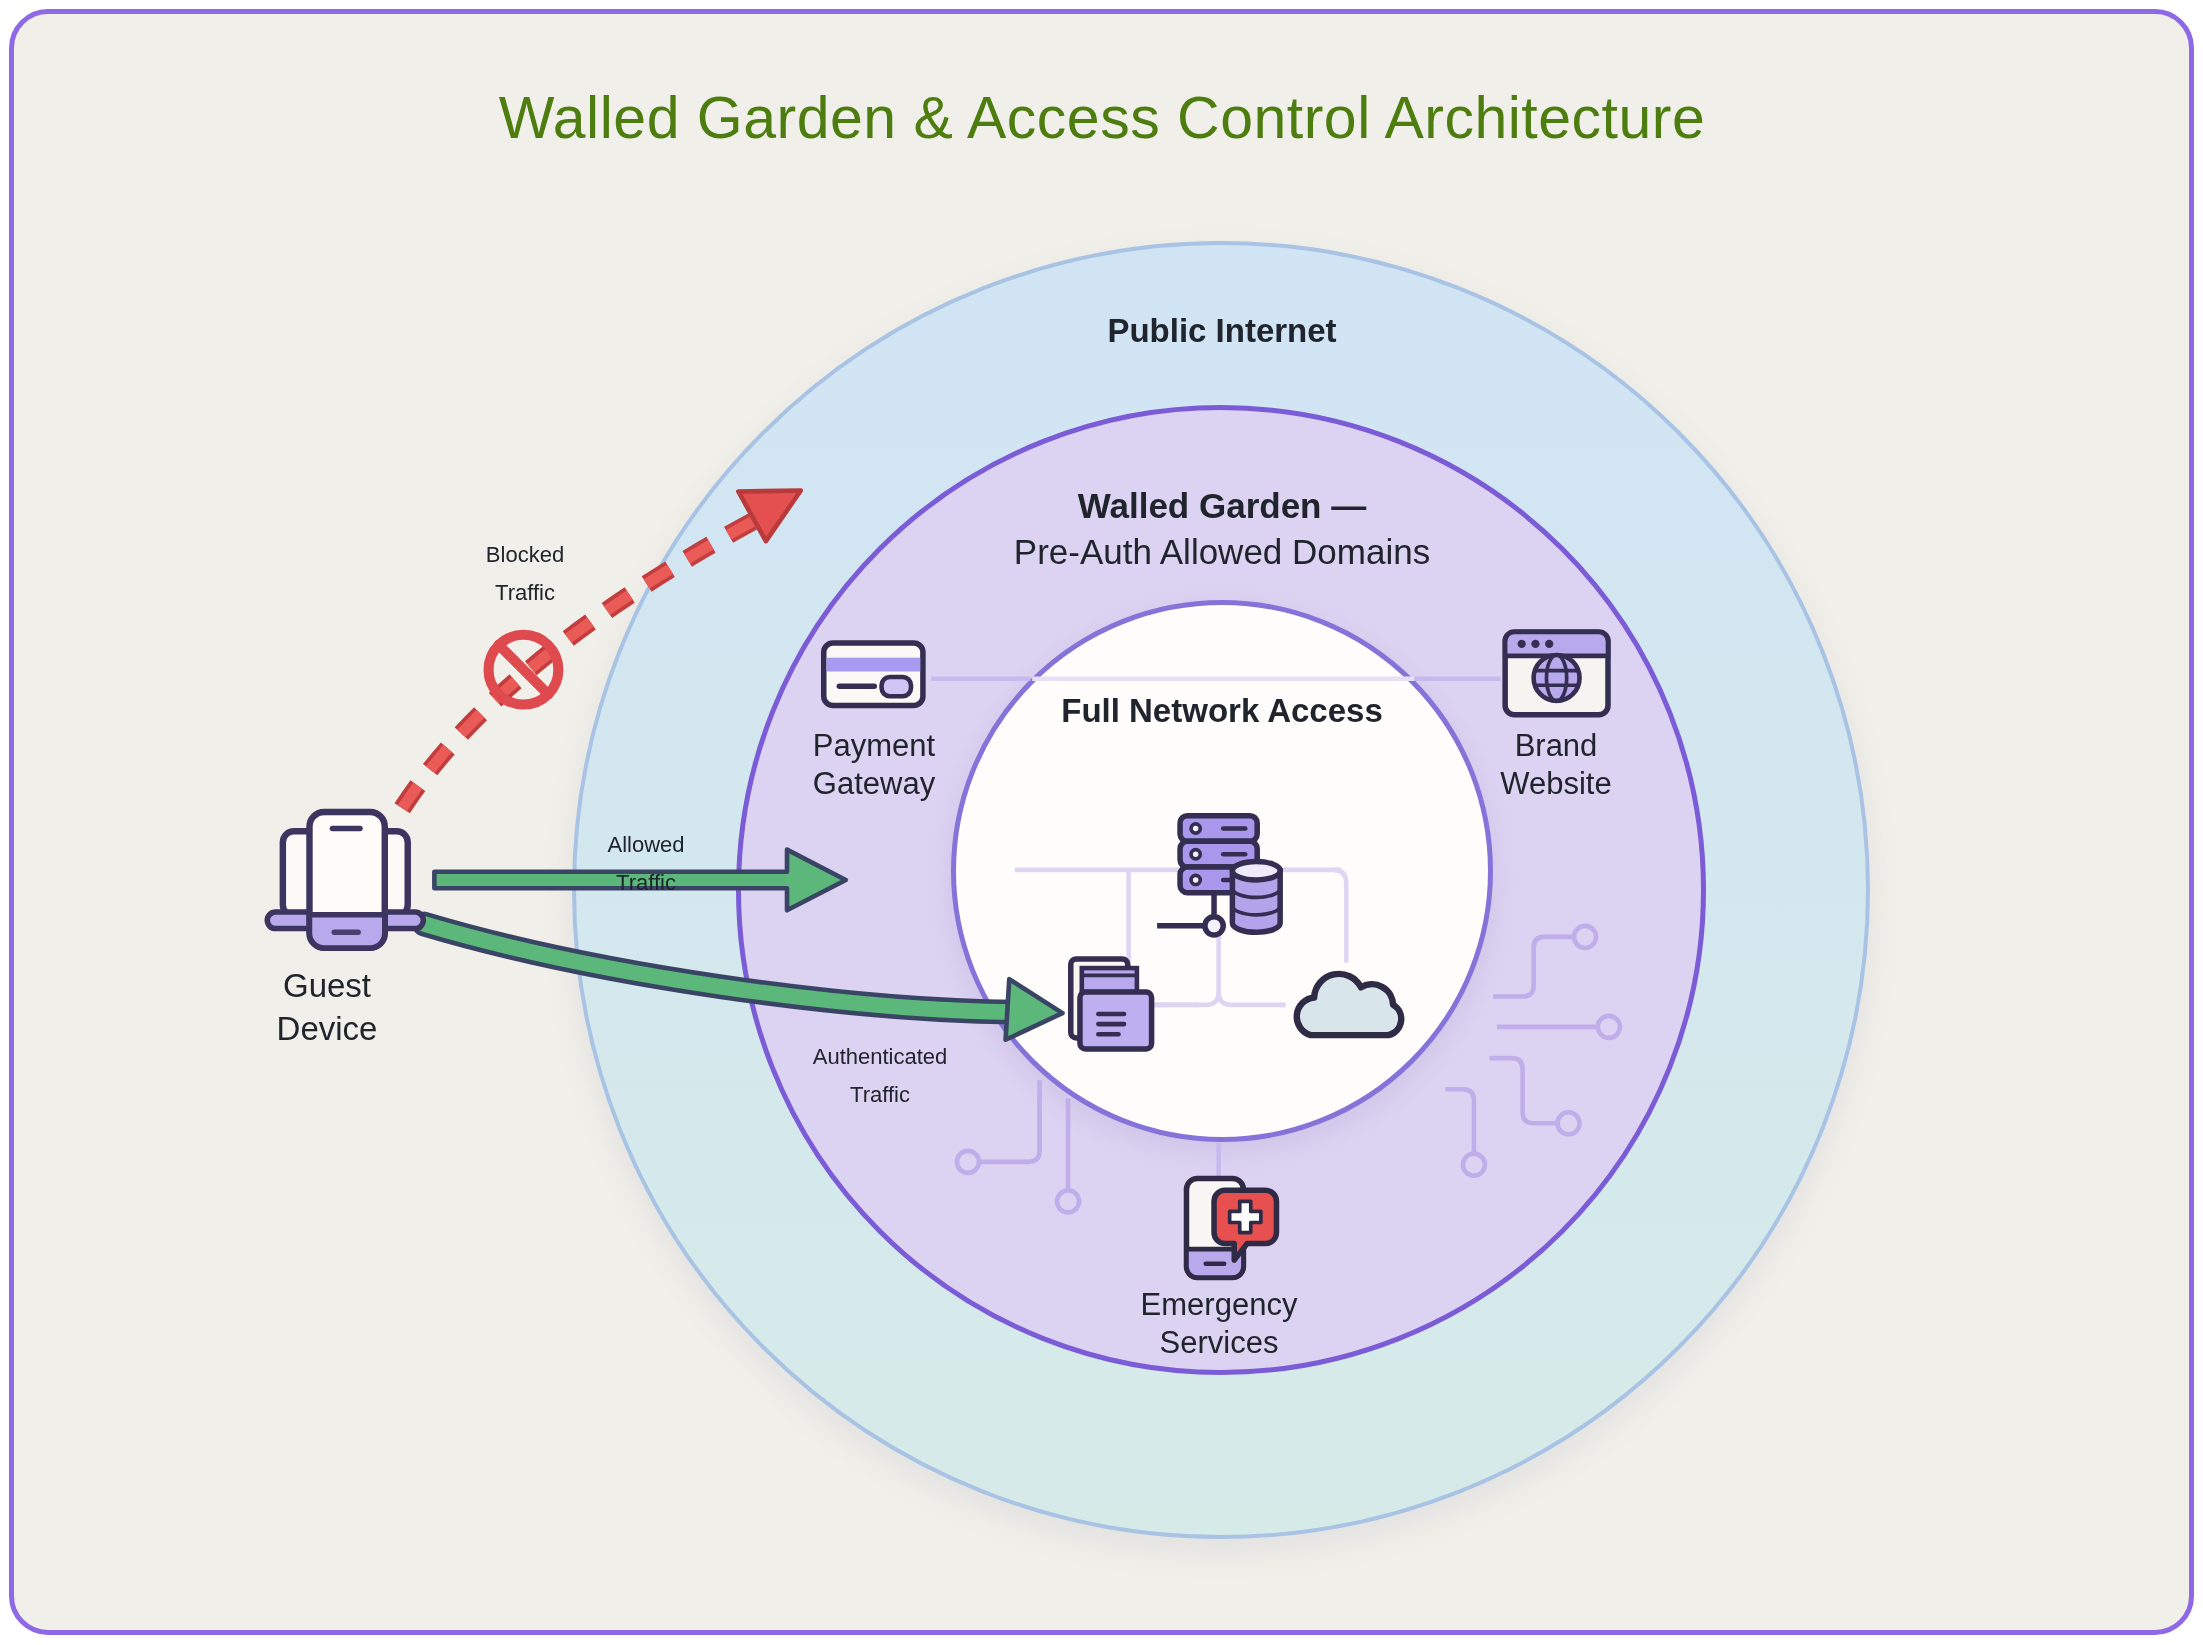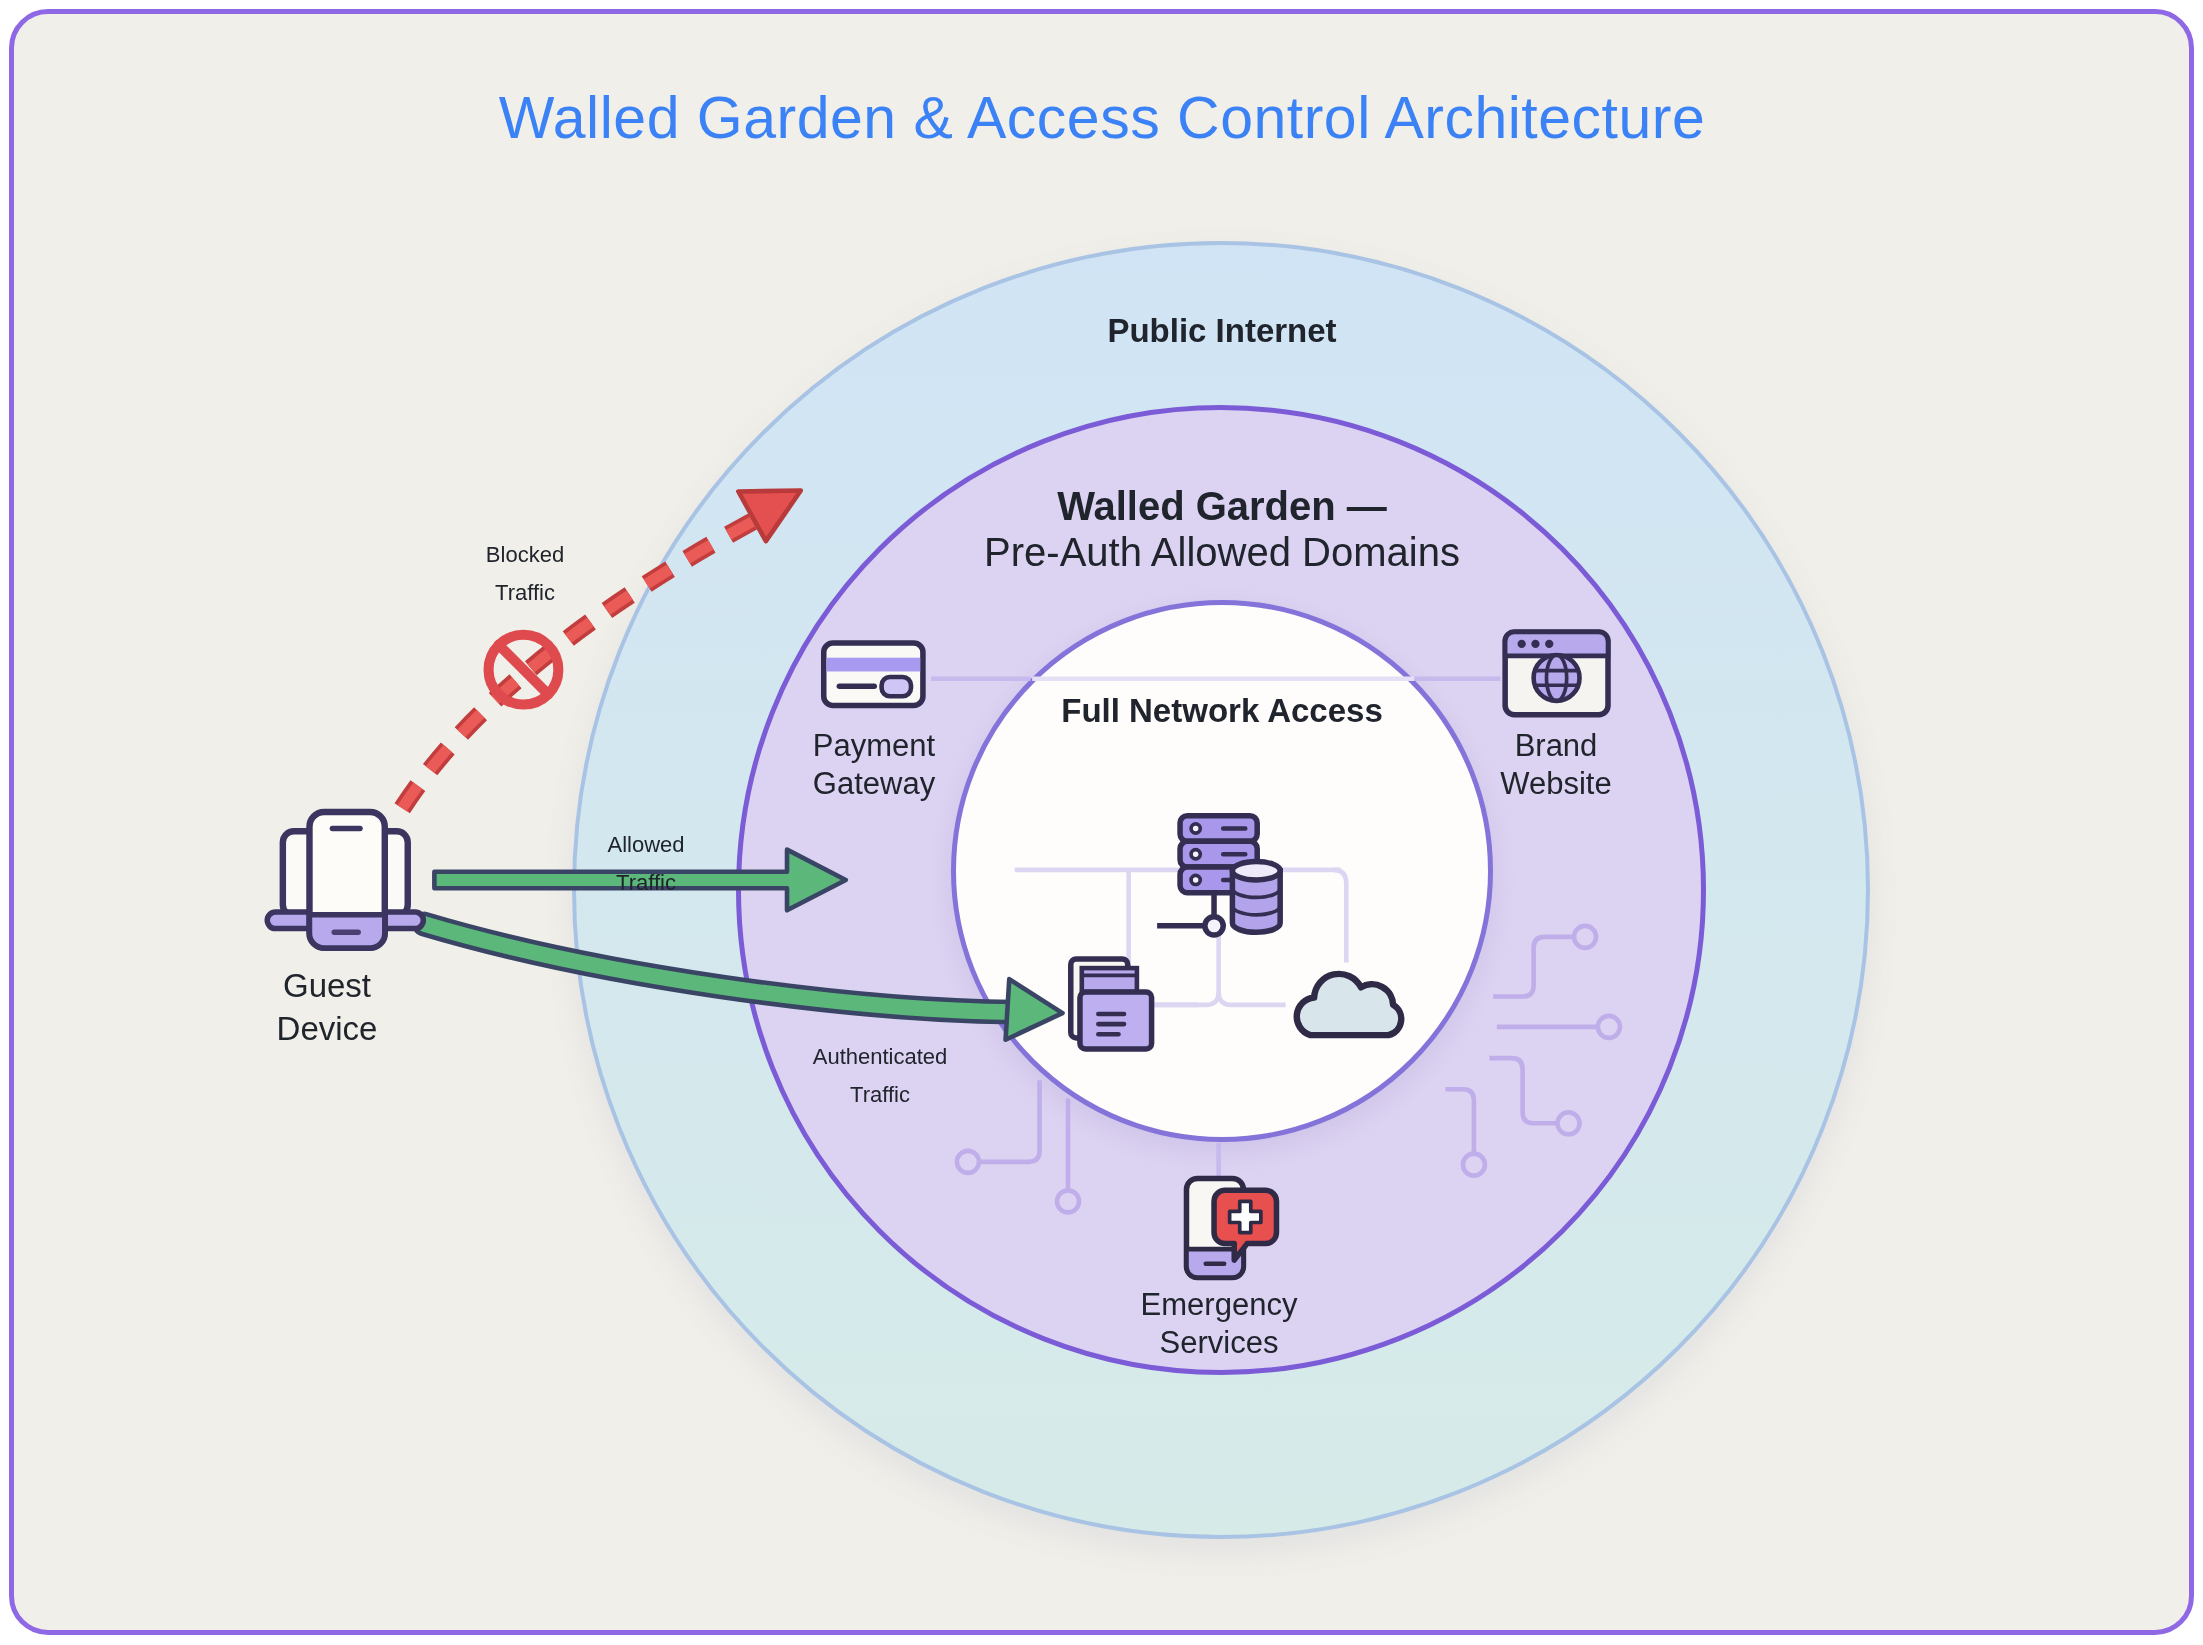--- a/index.html
+++ b/index.html
@@ -35,23 +35,23 @@
     background:var(--purple-fill);border:5.5px solid var(--purple-stroke);
   }
   .circle.white{
     left:951px;top:600px;width:542px;height:542px;
     background:var(--white-fill);border:5.5px solid var(--white-stroke);
     box-shadow:0 9.2px 24px rgba(100,80,170,0.10);
   }
   svg.overlay{position:absolute;left:0;top:0;}
   .lbl{position:absolute;transform:translateX(-50%);text-align:center;white-space:nowrap;}
   .lbl span{display:block;}
-  .title{left:1102px;top:84px;font-size:59px;font-weight:500;letter-spacing:0.5px;color:#3b82f6;}
+  .title{left:1102px;top:84px;font-size:59px;font-weight:500;letter-spacing:0.5px;color:#4d7c0f;}
   .zone-public{left:1222px;top:312px;font-size:33px;font-weight:600;}
-  .zone-walled{left:1222px;top:483px;font-size:40px;line-height:46px;}
+  .zone-walled{left:1222px;top:483px;font-size:35px;line-height:46px;}
   .zone-walled .l1{font-weight:600;}
   .zone-full{left:1222px;top:687px;font-size:33px;line-height:48px;}
   .zone-full .l1{font-weight:700;font-size:33px;}
   .node-lbl{font-size:31px;line-height:38px;font-weight:400;}
   .lbl-payment{left:874px;top:727px;}
   .lbl-brand{left:1556px;top:727px;}
   .lbl-emergency{left:1219px;top:1286px;}
   .lbl-guest{left:327px;top:964px;font-size:33px;line-height:43px;}
   .flow-lbl{font-size:22px;line-height:38px;}
   .lbl-blocked{left:525px;top:536px;}

